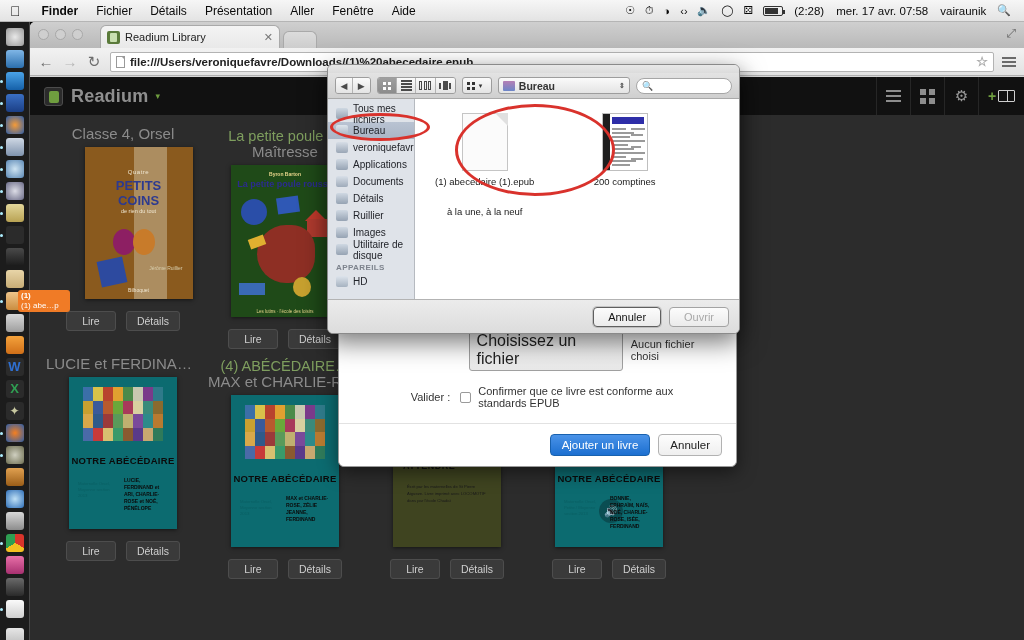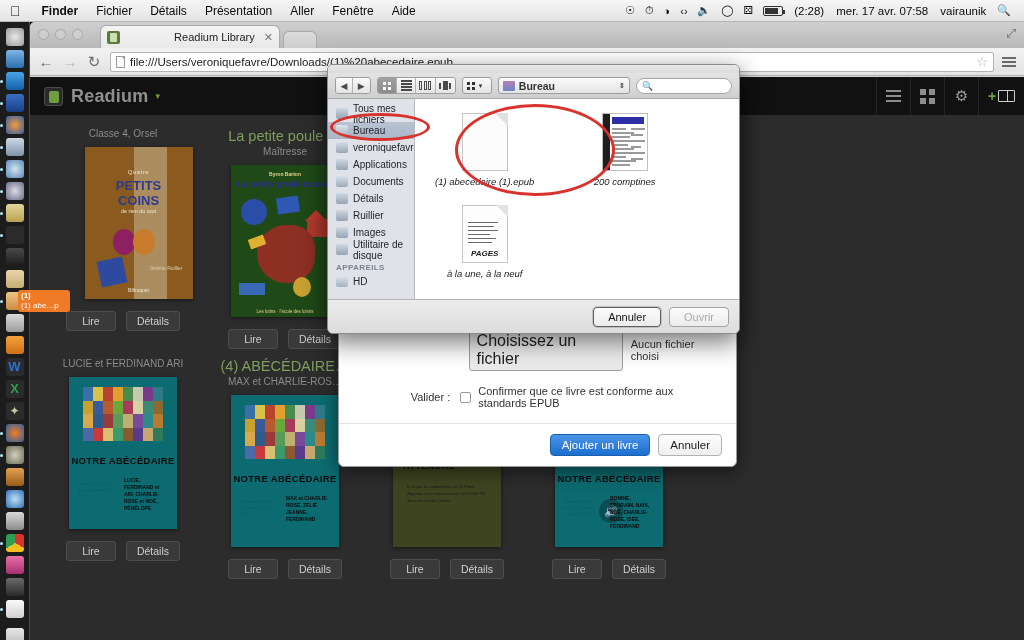--- a/index.html
+++ b/index.html
@@ -72,42 +72,42 @@
     font-size: 11px; color: #222;
   }
   .tab .fav {
     width: 13px; height: 13px; border-radius: 2px;
     background: #5a7a3a; position: relative; flex: 0 0 auto;
   }
   .tab .fav:after {
     content: ""; position: absolute; left: 3px; top: 2px;
     width: 7px; height: 9px; background: #c9dfb0; border-radius: 1px;
   }
-  .tab .tlabel { flex: 1 1 auto; white-space: nowrap; overflow: hidden; text-align: right; }
+  .tab .tlabel { flex: 1 1 auto; white-space: nowrap; overflow: hidden; }
   .tab .tclose { font-size: 11px; color: #777; padding-left: 4px; }
   .tab-new {
     width: 34px; height: 17px; margin-left: 3px;
     background: linear-gradient(#dcdcdc, #cdcdcd);
     border: 1px solid #a9a9a9; border-bottom: none;
     border-top-left-radius: 6px; border-top-right-radius: 6px;
   }
   .winmax { position: absolute; right: 8px; top: 4px; font-size: 12px; color: #6a6a6a; }
 
   .chrome-toolbar {
     height: 28px; background: linear-gradient(#f2f2f2, #e2e2e2);
     border-bottom: 1px solid #b0b0b0;
     display: flex; align-items: center; padding: 0 8px; gap: 8px;
   }
   .navbtn { font-size: 15px; color: #6d6d6d; width: 16px; text-align: center; }
   .navbtn.dis { color: #b6b6b6; }
   .omnibox {
     flex: 1 1 auto; height: 20px; background: #fff;
     border: 1px solid #b3b3b3; border-radius: 2px;
     display: flex; align-items: center; padding: 0 5px; gap: 5px;
-    font-size: 11.5px; color: #222;
+    font-size: 11.5px; color: #222; font-weight: bold;
   }
   .pagicon {
     width: 9px; height: 12px; background: #fff; border: 1px solid #9a9a9a;
     position: relative; flex: 0 0 auto;
   }
   .pagicon:after {
     content: ""; position: absolute; right: -1px; top: -1px;
     border-width: 0 4px 4px 0; border-style: solid;
     border-color: transparent #9a9a9a transparent transparent;
   }
@@ -155,21 +155,21 @@
   }
 
   .shelf { padding: 8px 12px 0 12px; }
   .row { display: flex; }
   .card { width: 162px; padding: 4px 0 0 0; text-align: center; }
   .card .btitle {
     color: #7e9e5e; font-size: 14.5px; white-space: nowrap; overflow: hidden;
     text-overflow: ellipsis; padding: 0 4px; line-height: 18px;
   }
   .card .bauthor {
-    color: #8b8b8b; font-size: 10px; white-space: nowrap; overflow: hidden;
+    color: #8b8b8b; font-size: 15px; white-space: nowrap; overflow: hidden;
     text-overflow: ellipsis; padding: 0 4px; line-height: 14px;
   }
   .coverwrap { height: 160px; display: flex; align-items: center; justify-content: center; margin-top: 2px; }
   .cover {
     width: 108px; height: 152px; box-shadow: 0 1px 4px rgba(0,0,0,.55);
     position: relative; overflow: hidden;
   }
   .cover.teal { background: #0c6b70; }
   .cover.olive { background: #3f4420; }
   .cover.brown { background: #8a5a1e; margin-left: 31px; }
@@ -293,21 +293,21 @@
   .fd-side {
     width: 112px; background: #dfe3e9; border-right: 1px solid #b6bac0;
     padding: 6px 0; font-size: 10px; color: #22242a; overflow: hidden;
   }
   .fd-side .item { display: flex; align-items: center; gap: 5px; padding: 2px 8px; height: 17px; }
   .fd-side .item.sel { background: linear-gradient(#b9c3d2,#aab5c6); }
   .fd-side .hdr { font-size: 8px; color: #7d838d; font-weight: bold; padding: 5px 8px 1px 8px; letter-spacing: .4px; }
   .sideicon { width: 12px; height: 11px; flex: 0 0 auto; }
   .fd-files { flex: 1 1 auto; background: #fff; position: relative; overflow: hidden; padding: 10px 0 0 0; }
   .fgrid { display: flex; flex-wrap: wrap; }
-  .fitem { width: 140px; text-align: center; margin-bottom: 14px; font-style: italic; }
+  .fitem { width: 140px; text-align: center; margin-bottom: 14px; }
   .ficon { height: 62px; display: flex; align-items: flex-end; justify-content: center; }
   .fname { font-size: 9.5px; color: #1a1a1a; margin-top: 5px; }
   .doc-glyph {
     width: 46px; height: 58px; background: #fbfbfb; border: 1px solid #c5c5c5;
     position: relative;
   }
   .doc-glyph:after {
     content: ""; position: absolute; right: -1px; top: -1px;
     border-width: 0 13px 13px 0; border-style: solid;
     border-color: transparent #e0e0e0 transparent transparent;
@@ -978,31 +978,20 @@
                 <span class="ln" style="left:28px;top:26px;width:14px"></span>
                   <span class="ln" style="left:28px;top:32px;width:10px"></span>
                 <span class="ln" style="left:28px;top:38px;width:14px"></span>
                   <span class="ln" style="left:28px;top:44px;width:12px"></span>
               </span>
             </div>
             <div class="fname">200 comptines</div>
           </div>
 
           <div class="fitem">
-            <div class="ficon">
-              <span class="pages-glyph">
-                <span class="pl" style="top:16px;width:30px"></span>
-                  <span class="pl" style="top:20px;width:26px"></span>
-                <span class="pl" style="top:24px;width:30px"></span>
-                  <span class="pl" style="top:28px;width:22px"></span>
-                <span class="pl" style="top:32px;width:28px"></span>
-                  <span class="pl" style="top:36px;width:24px"></span>
-                <span class="pw">PAGES</span>
-              </span>
-            </div>
             <div class="fname">à la une, à la neuf</div>
           </div>
 
         </div>
       </div>
     </div>
 
     <div class="fd-footer">
       <div class="mbtn dflt">Annuler</div>
       <div class="mbtn dis">Ouvrir</div>

